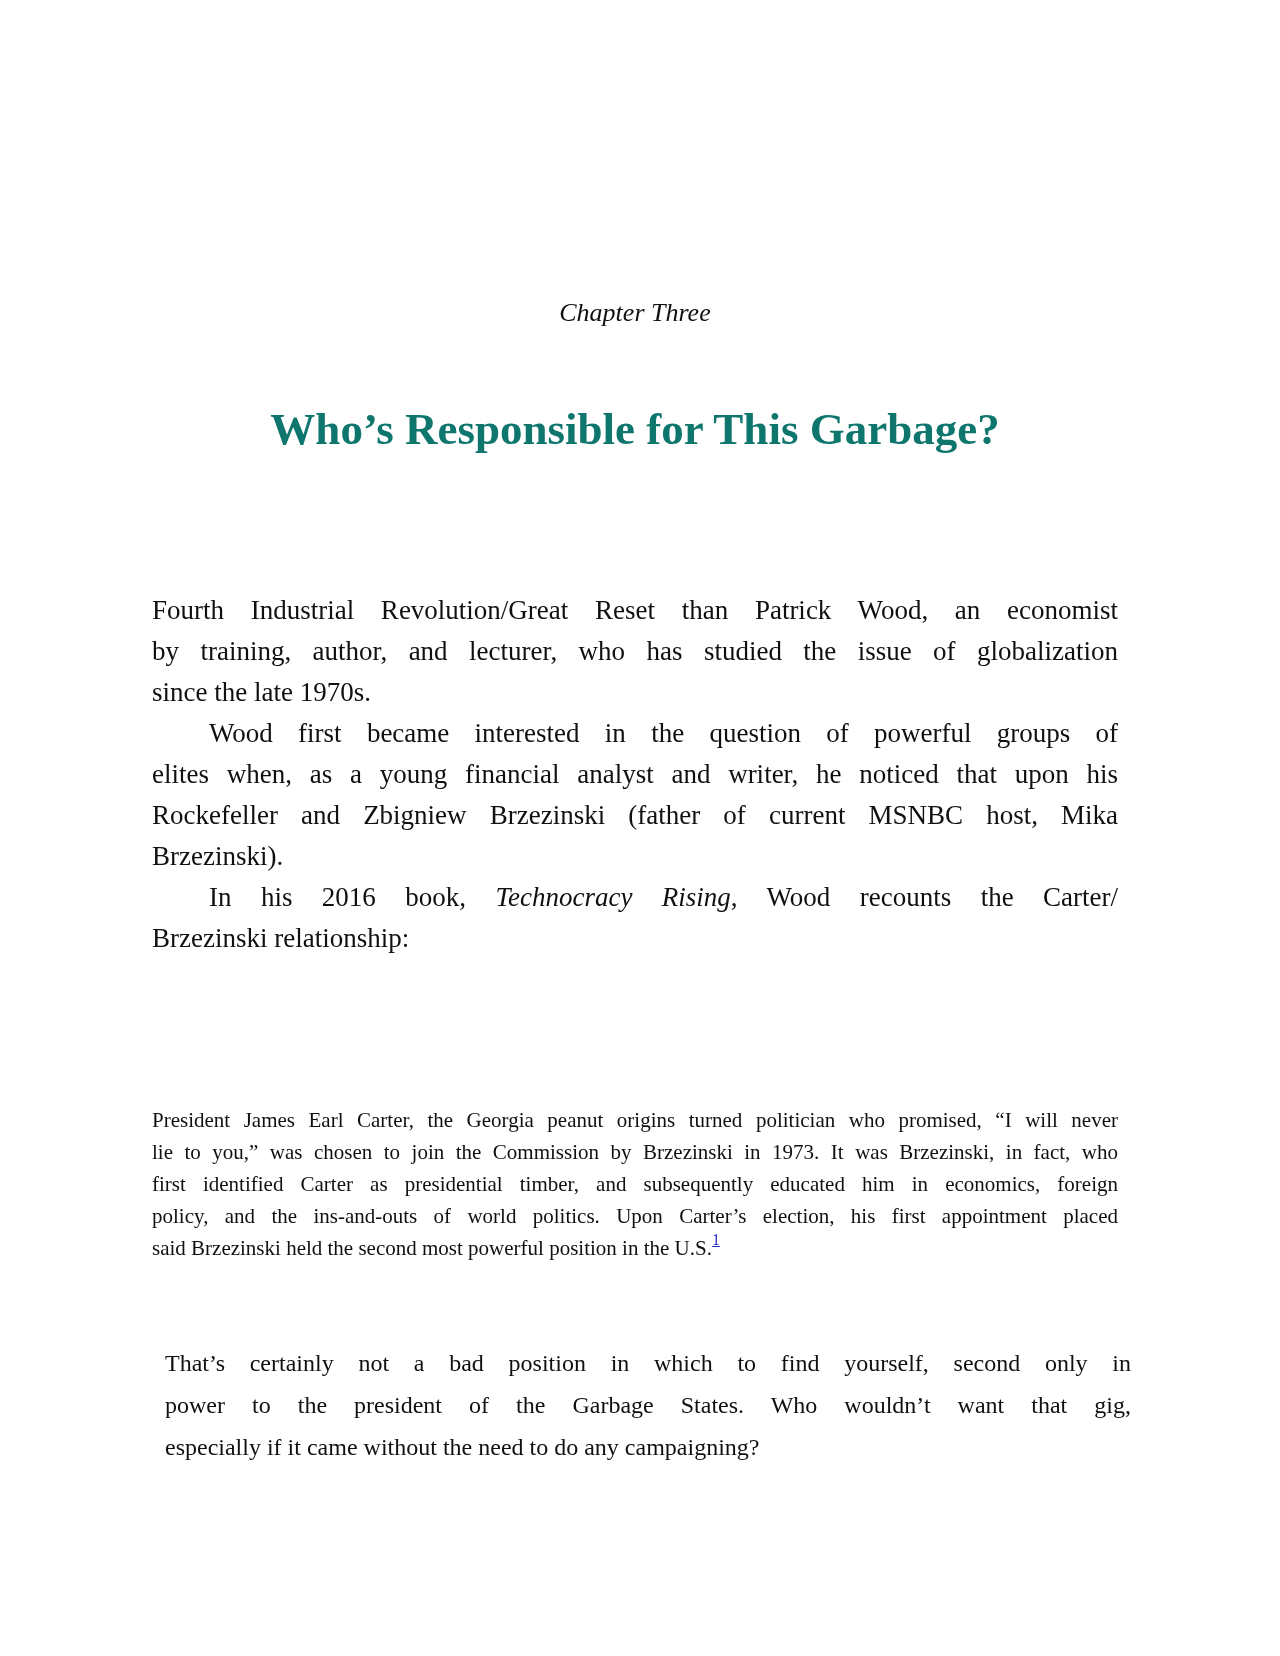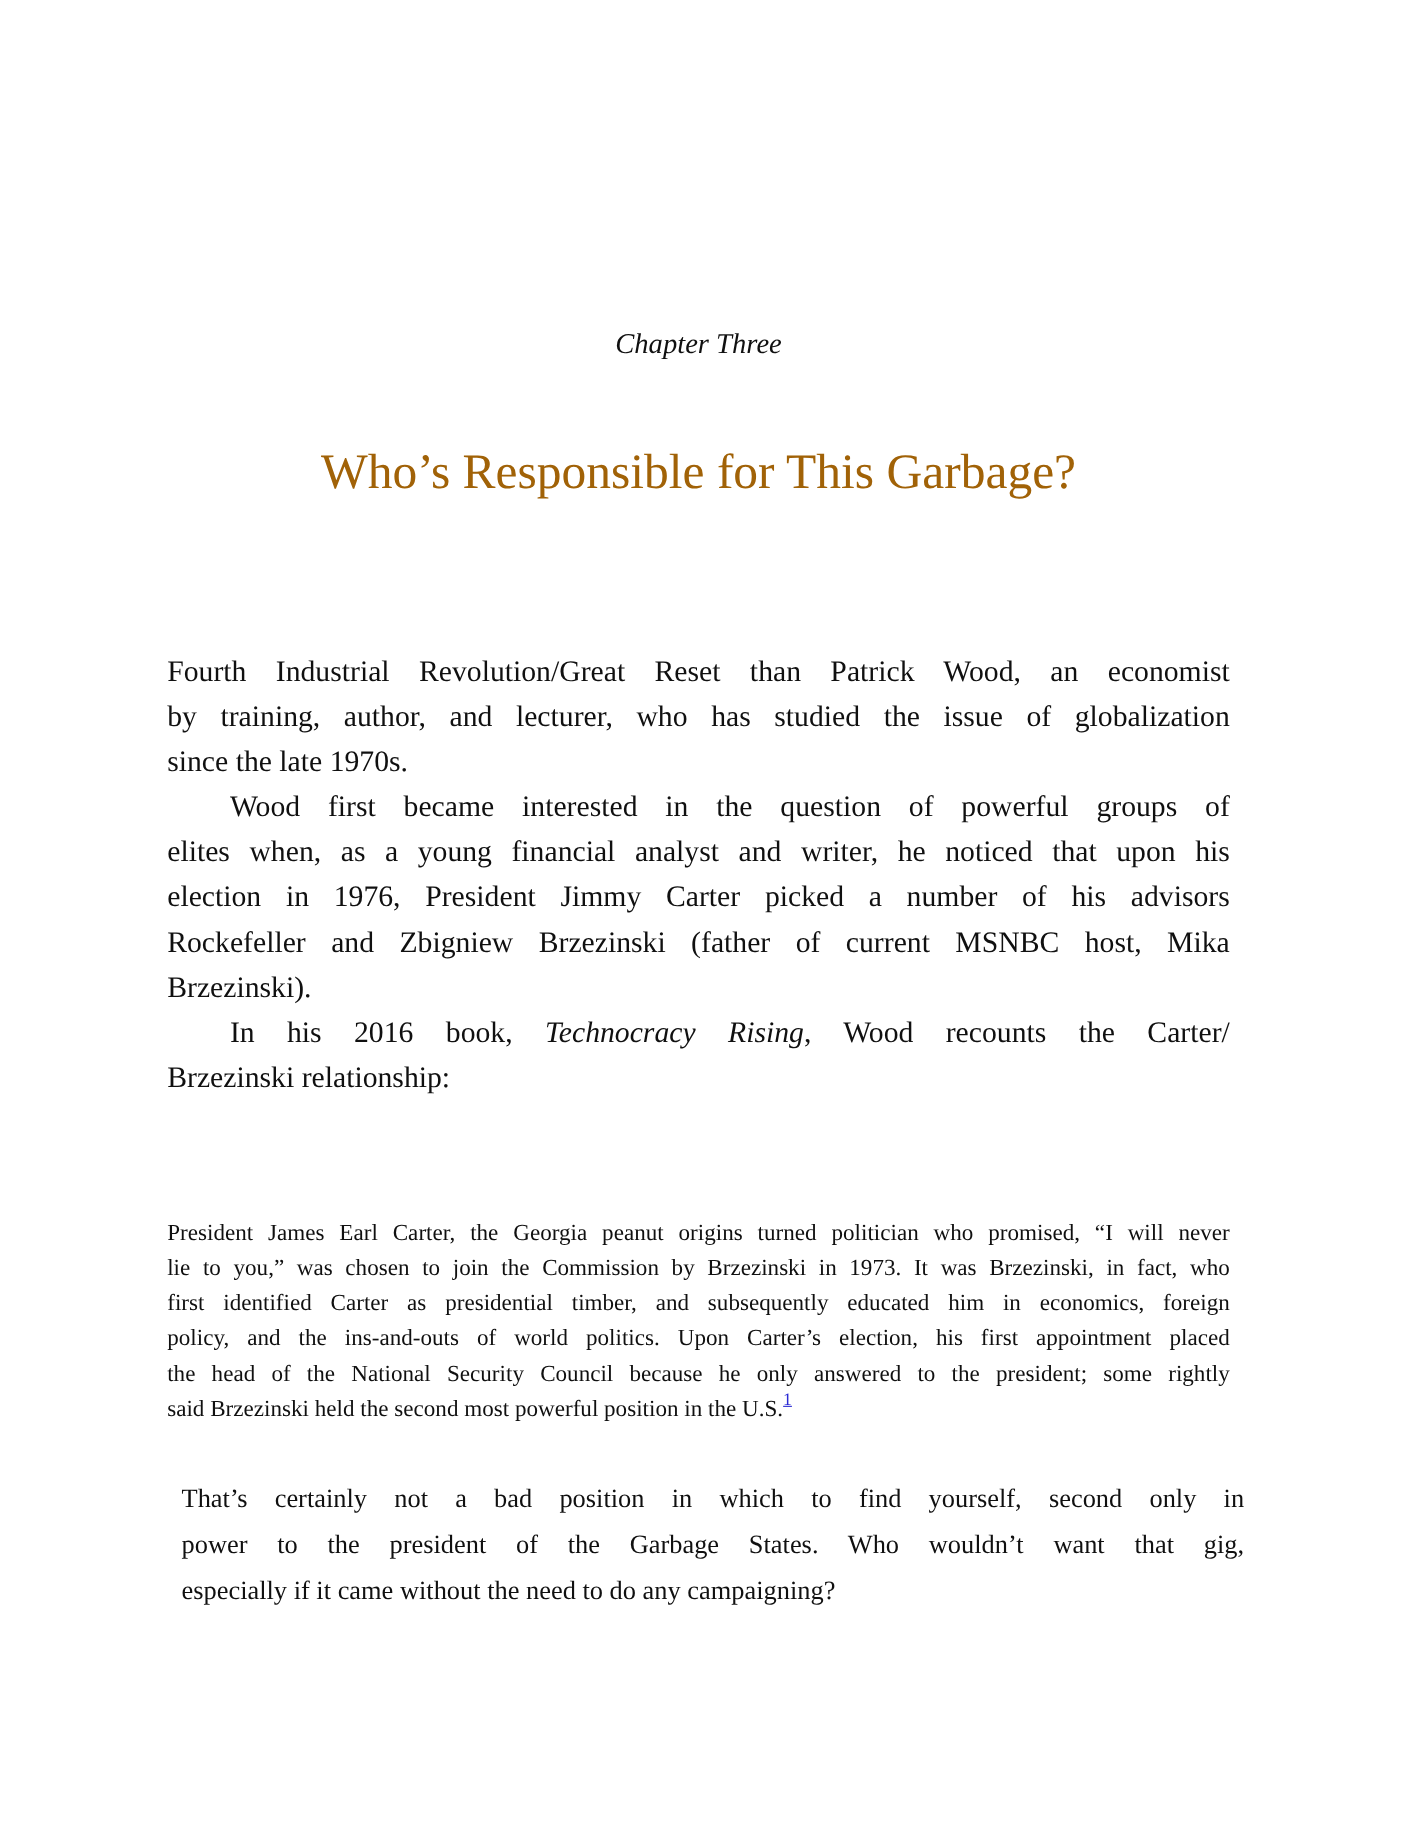--- a/index.html
+++ b/index.html
@@ -12,22 +12,22 @@
     overflow:hidden;
   }
   .page{position:absolute;inset:0;background:#ffffff;}
   .chapter-heading{
     position:absolute;left:152px;width:966px;top:297px;
     text-align:center;font-style:italic;font-size:26px;line-height:1.2;
     color:#101010;
   }
   .chapter-title{
     position:absolute;left:152px;width:966px;top:402px;
-    text-align:center;font-weight:normal;font-size:45px;line-height:1.2;
-    margin:0;color:#a16207;
+    text-align:center;font-weight:bold;font-size:45px;line-height:1.2;
+    margin:0;color:#0f766e;
   }
   .body-block{
     position:absolute;left:152px;width:966px;top:590px;
     font-size:27px;line-height:41px;
   }
   .quote-block{
     position:absolute;left:152px;width:966px;top:1104px;
     font-size:21px;line-height:32px;
   }
   .closing-block{
@@ -63,32 +63,30 @@
 
 <div class="page">
   <div class="chapter-heading">Chapter Three</div>
   <h1 class="chapter-title">Who’s Responsible for This Garbage?</h1>
   <div class="body-block">
       <div class="tline"><span>Fourth Industrial Revolution/Great Reset than Patrick Wood, an economist</span></div>
       <div class="tline"><span>by training, author, and lecturer, who has studied the issue of globalization</span></div>
       <div class="tline tlast"><span>since the late 1970s.</span></div>
       <div class="tline tindent"><span>Wood first became interested in the question of powerful groups of</span></div>
       <div class="tline"><span>elites when, as a young financial analyst and writer, he noticed that upon his</span></div>
-      <div class="tline"><span>election in 1976, President Jimmy Carter picked a number of his advisors</span></div>
       <div class="tline"><span>Rockefeller and Zbigniew Brzezinski (father of current MSNBC host, Mika</span></div>
       <div class="tline tlast"><span>Brzezinski).</span></div>
       <div class="tline tindent"><span>In his 2016 book, </span><span class="em">Technocracy Rising</span><span>, Wood recounts the Carter/</span></div>
       <div class="tline tlast"><span>Brzezinski relationship:</span></div>
     </div>
   <div class="quote-block">
       <div class="tline"><span>President James Earl Carter, the Georgia peanut origins turned politician who promised, “I will never</span></div>
       <div class="tline"><span>lie to you,” was chosen to join the Commission by Brzezinski in 1973. It was Brzezinski, in fact, who</span></div>
       <div class="tline"><span>first identified Carter as presidential timber, and subsequently educated him in economics, foreign</span></div>
       <div class="tline"><span>policy, and the ins-and-outs of world politics. Upon Carter’s election, his first appointment placed</span></div>
-      <div class="tline"><span>the head of the National Security Council because he only answered to the president; some rightly</span></div>
       <div class="tline tlast"><span>said Brzezinski held the second most powerful position in the U.S.</span><sup class="fnref" style="color: rgb(43, 43, 212);">1</sup></div>
     </div>
   <div class="closing-block">
       <div class="tline"><span>That’s certainly not a bad position in which to find yourself, second only in</span></div>
       <div class="tline"><span>power to the president of the Garbage States. Who wouldn’t want that gig,</span></div>
       <div class="tline tlast"><span>especially if it came without the need to do any campaigning?</span></div>
     </div>
 </div>
 
 </body></html>

